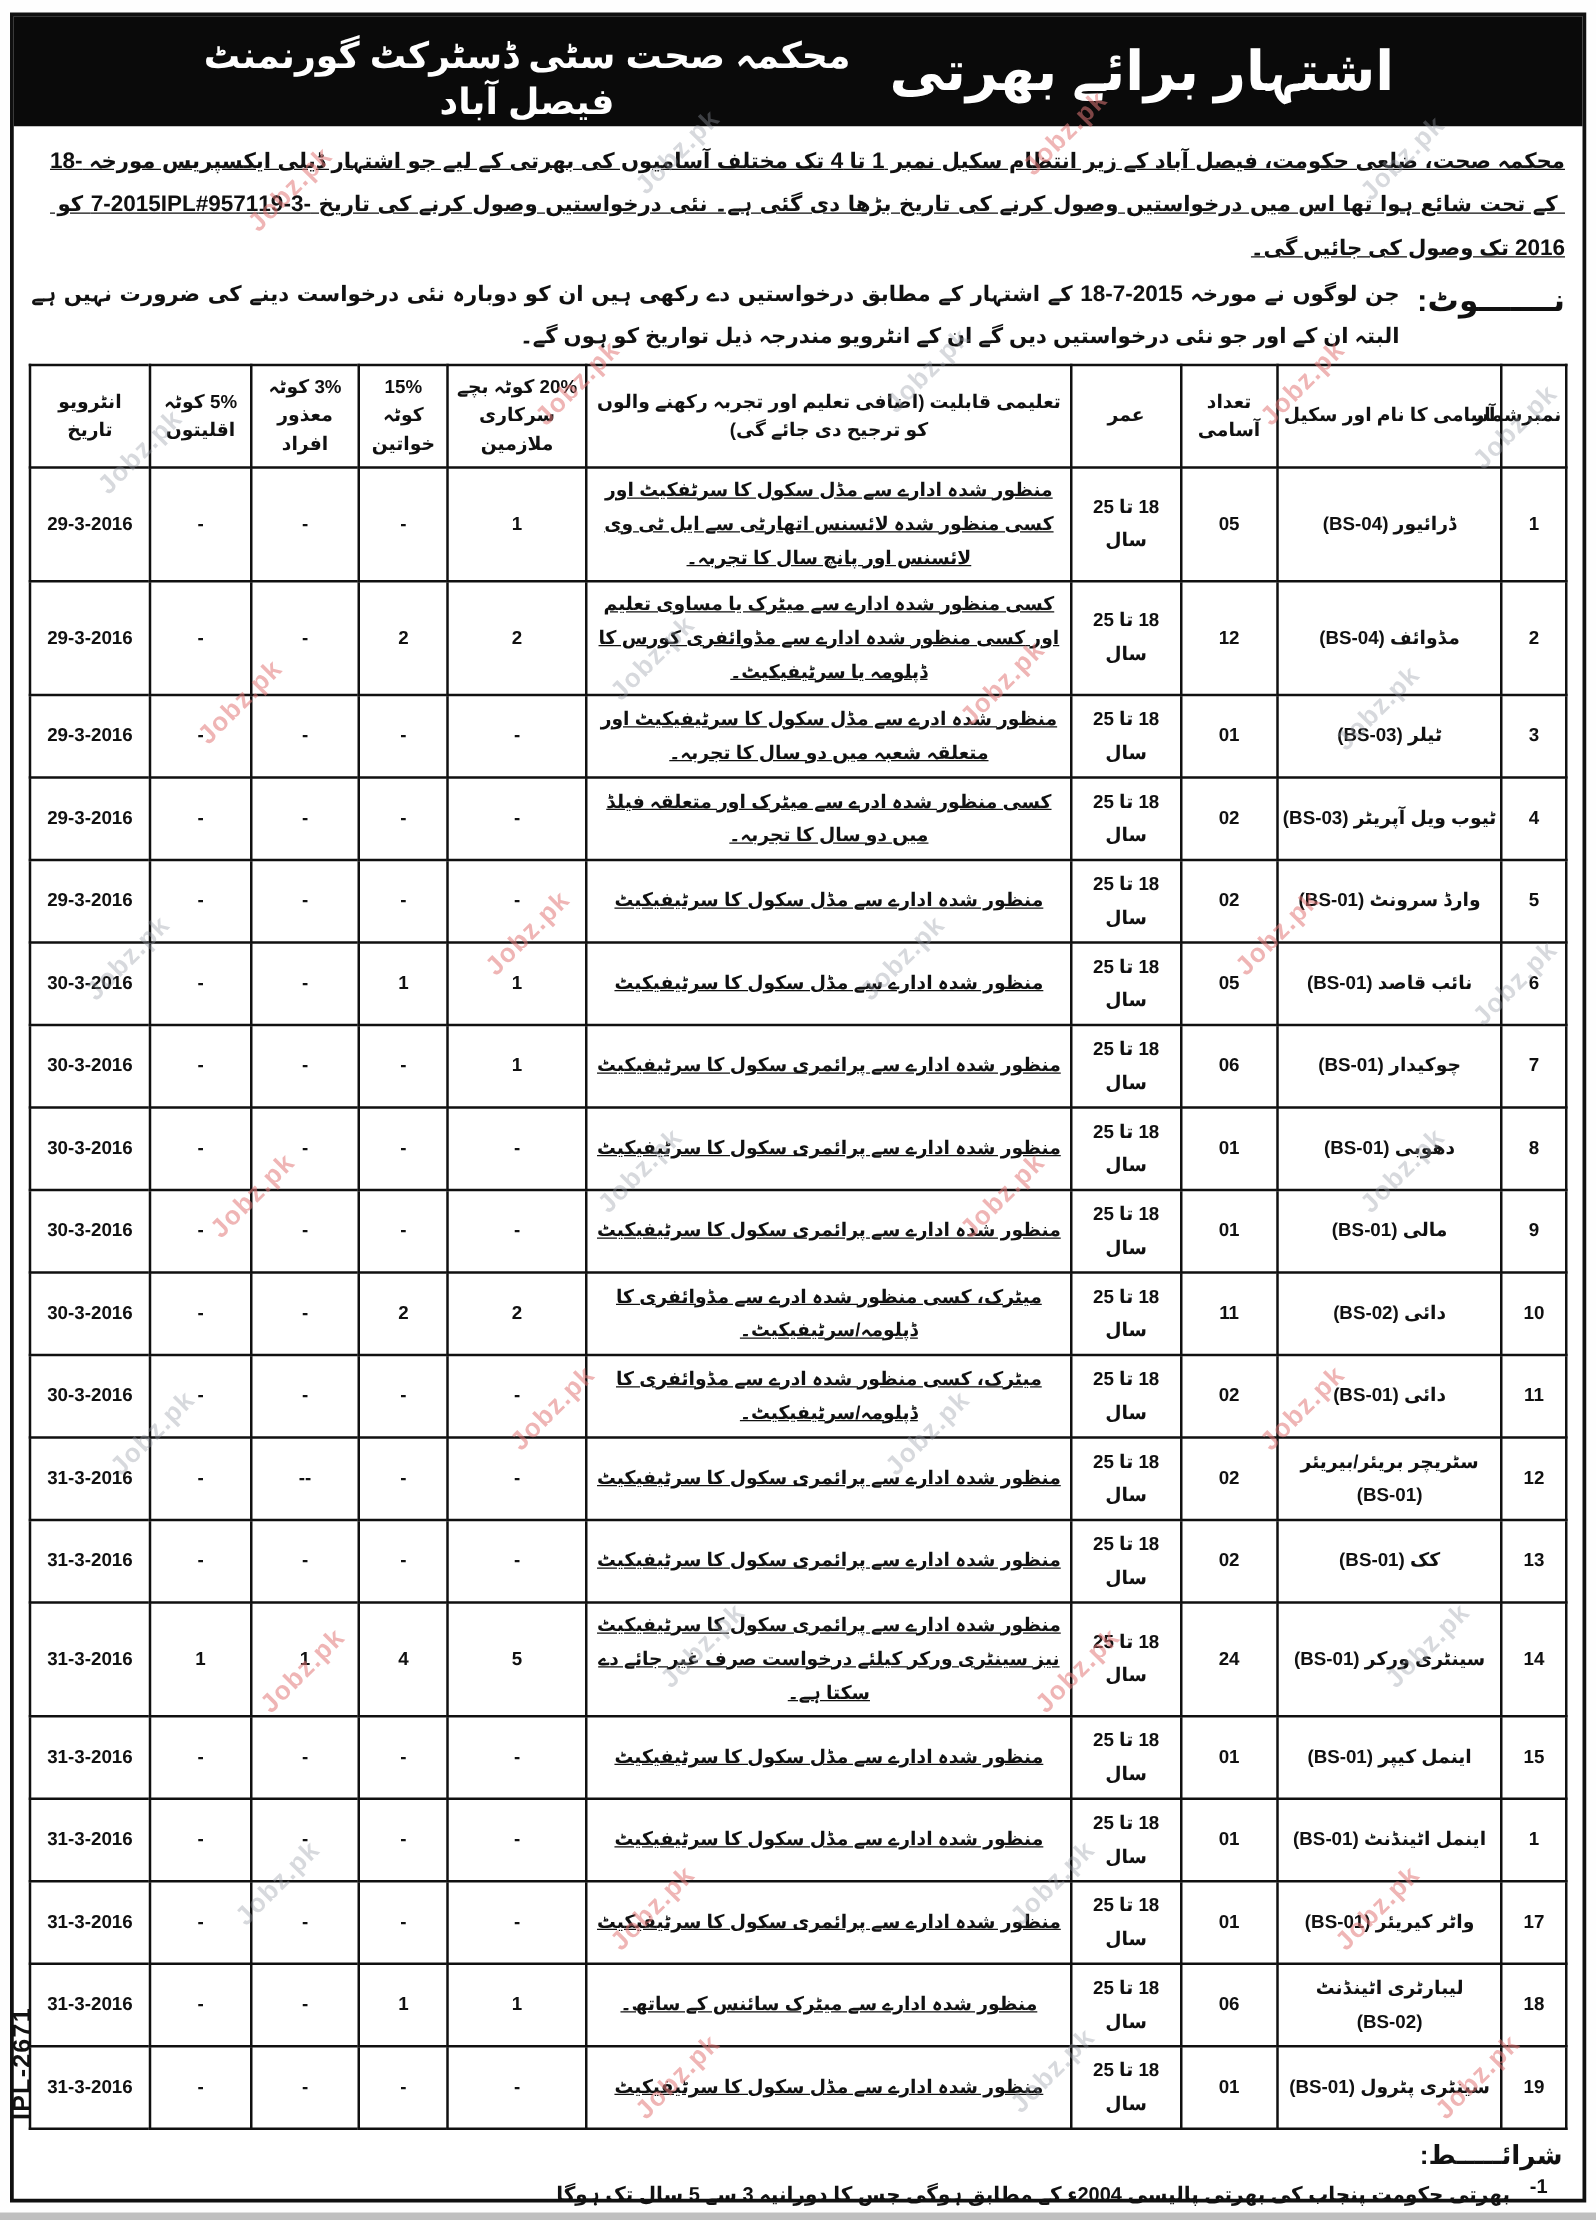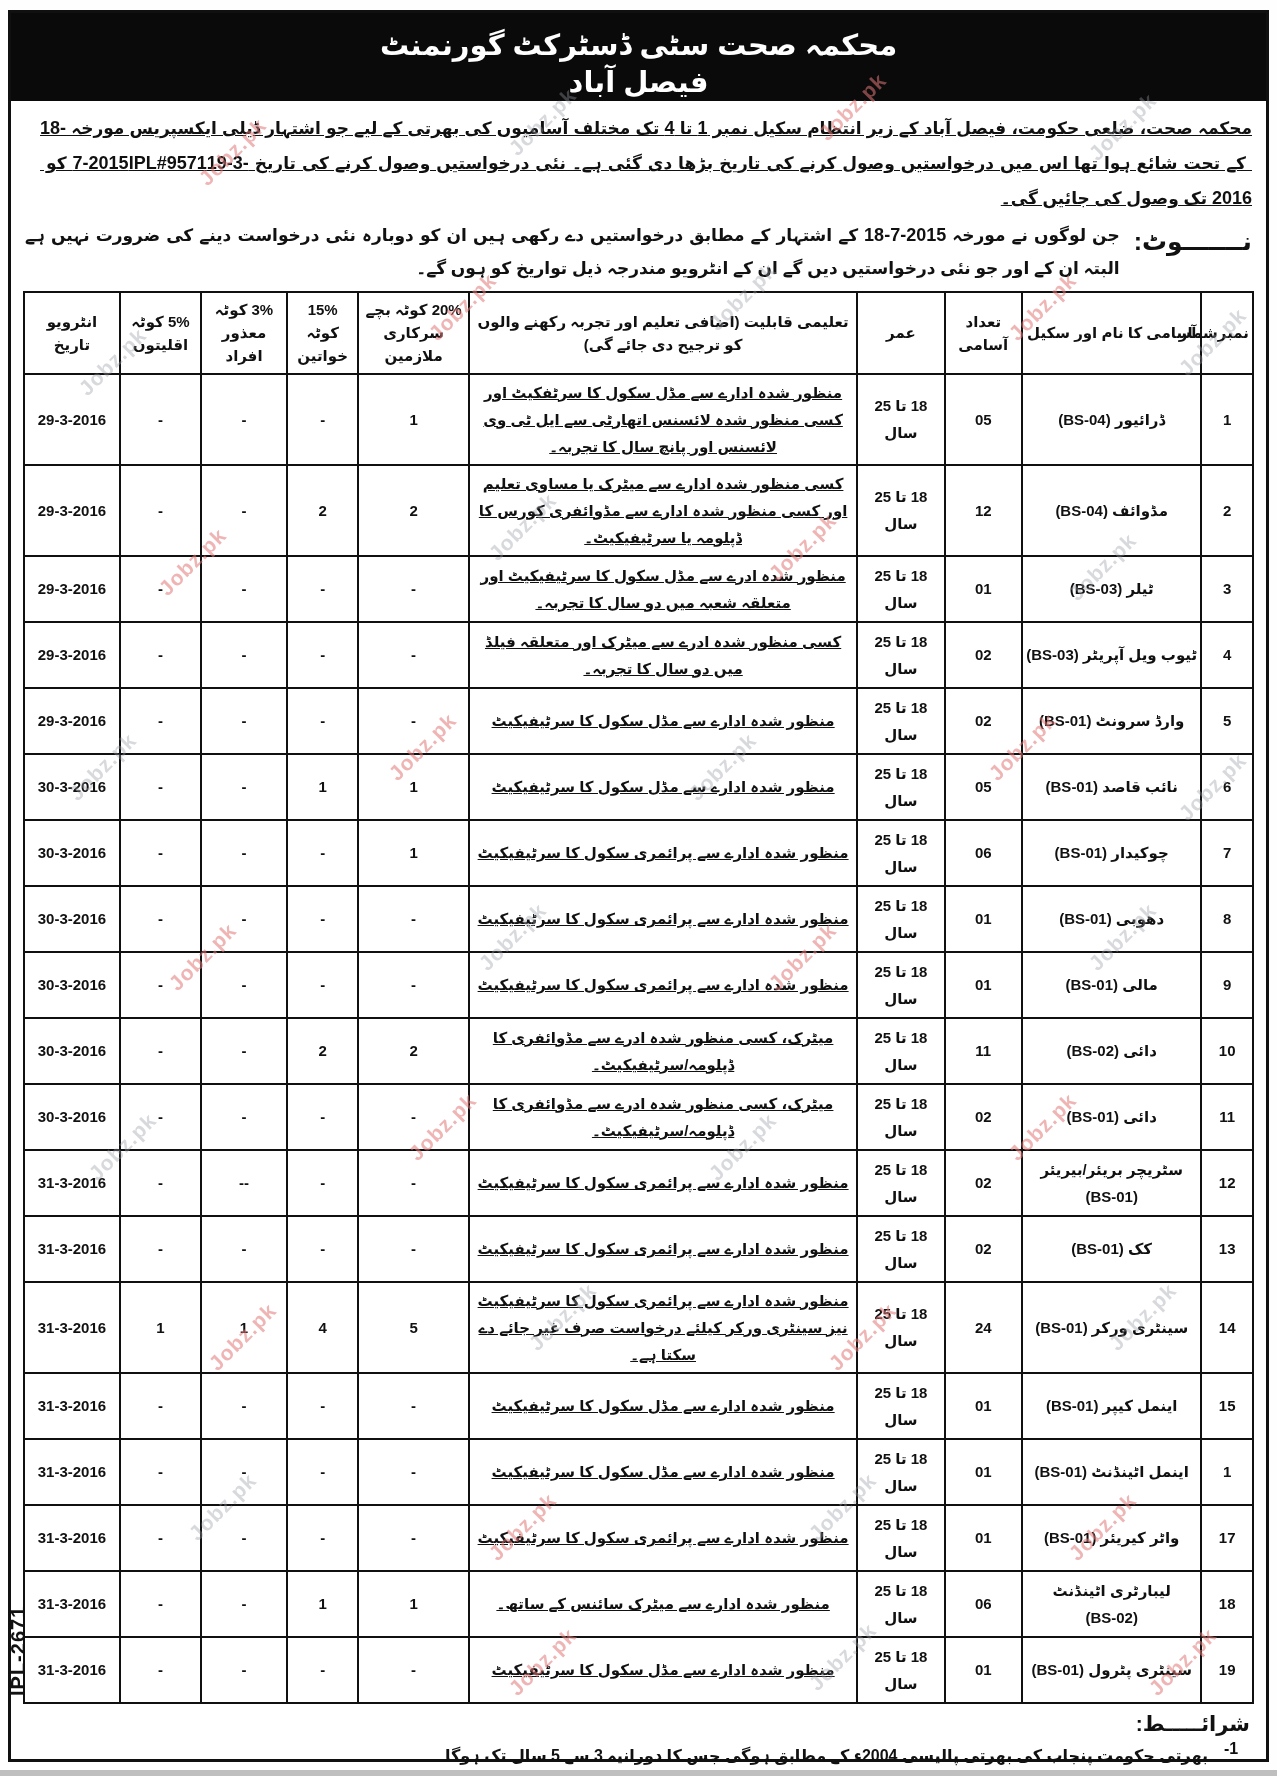--- a/index.html
+++ b/index.html
@@ -44,20 +44,21 @@
   .wm.r{color:rgba(226,120,120,0.55);}
   .wm.g{color:rgba(150,155,165,0.38);}
 </style>
 </head>
 <body>
 
 <div class="page">
   <div class="frame">
 
     <div class="header-bar">
+      <span class="hdr-main">اشتہار برائے بھرتی</span>
       <span class="hdr-dept">محکمہ صحت سٹی ڈسٹرکٹ گورنمنٹ فیصل آباد</span>
     </div>
 
     <div class="content">
 
       <p class="intro"><span class="seg-u">محکمہ صحت، ضلعی حکومت، فیصل آباد کے زیر انتظام سکیل نمبر </span><span class="seg-n">1</span><span class="seg-u"> تا </span><span class="seg-n">4</span><span class="seg-u"> تک مختلف آسامیوں کی بھرتی کے لیے جو اشتہار ڈیلی ایکسپریس مورخہ </span><span class="seg-n">18-7-2015</span><span class="seg-u"> کو </span><span class="seg-n">IPL#9571</span><span class="seg-u"> کے تحت شائع ہوا تھا اس میں درخواستیں وصول کرنے کی تاریخ بڑھا دی گئی ہے۔ نئی درخواستیں وصول کرنے کی تاریخ </span><span class="seg-n">19-3-2016</span><span class="seg-u"> تک وصول کی جائیں گی۔</span></p>
 
       <div class="note-block">
         <span class="note-label">نـــــــوٹ:</span>
         <span class="note-text"><span class="seg-u">جن لوگوں نے مورخہ </span><span class="seg-n">18-7-2015</span><span class="seg-u"> کے اشتہار کے مطابق درخواستیں دے رکھی ہیں ان کو دوبارہ نئی درخواست دینے کی ضرورت نہیں ہے البتہ ان کے اور جو نئی درخواستیں دیں گے ان کے انٹرویو مندرجہ ذیل تواریخ کو ہوں گے۔</span></span>

